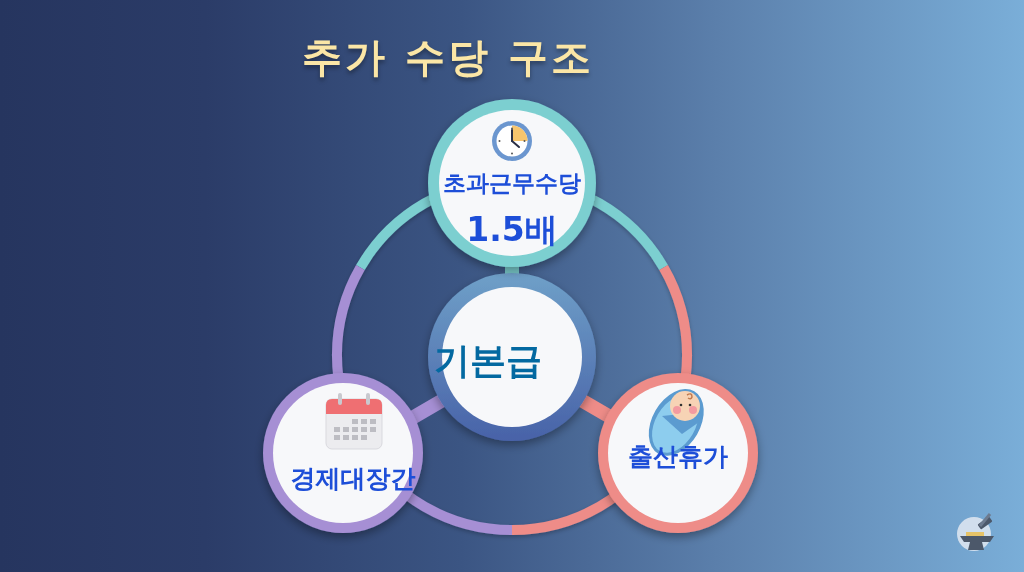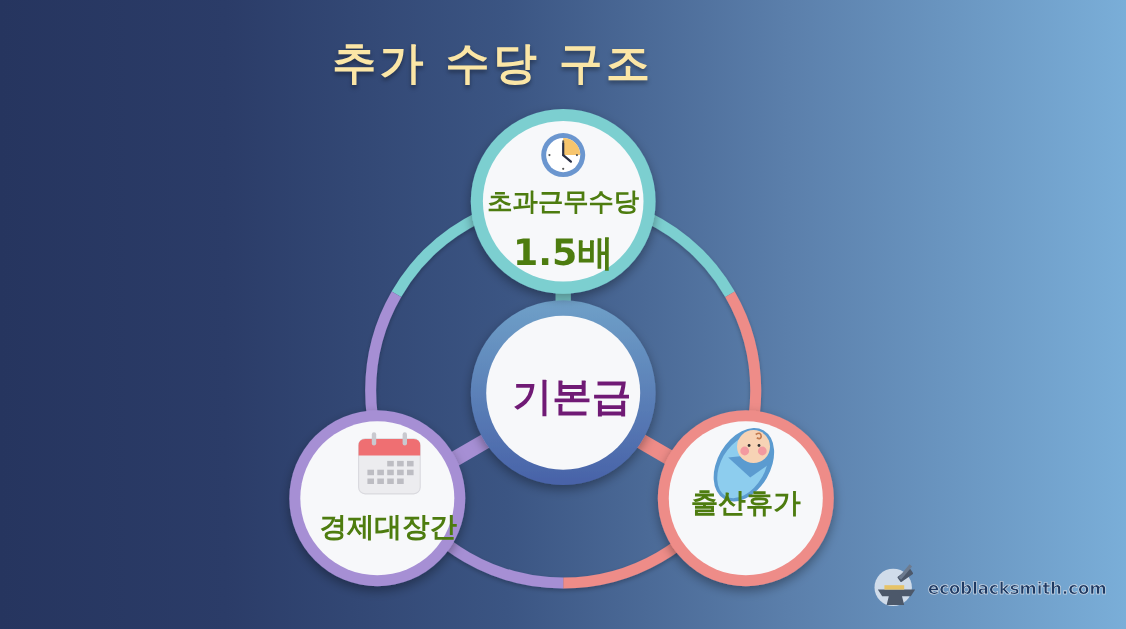--- a/index.html
+++ b/index.html
@@ -10,21 +10,21 @@
     }
     .title {
       position: absolute; left: 0; width: 896px; top: 30px; text-align: center;
       font-family: "DejaVu Sans", sans-serif; font-weight: bold;
       font-size: 40px; color: #fbe6a6; letter-spacing: 3px;
       text-shadow: 0 3px 4px rgba(0,0,0,0.35);
     }
     svg.diagram { position: absolute; left: 0; top: 0; }
     .label {
       position: absolute; text-align: center; font-weight: bold;
-      color: #4d7c0f; font-family: "DejaVu Sans", sans-serif;
+      color: #1d4ed8; font-family: "DejaVu Sans", sans-serif;
     }
     .watermark {
       position: absolute; right: 18px; bottom: 14px; display: flex; align-items: center; gap: 6px;
     }
     .wm-text { display: flex; flex-direction: column; align-items: flex-start; }
     .wm-title {
       font-weight: bold; font-size: 17px; color: #1f3a63; letter-spacing: 1px;
       -webkit-text-stroke: 0.6px #e8eef6;
     }
     .wm-url {
@@ -128,30 +128,29 @@
     <circle cx="13" cy="-10" r="4" fill="#f39aa0"></circle>
     <circle cx="1" cy="-15" r="1.3" fill="#333"></circle>
     <circle cx="10" cy="-15" r="1.3" fill="#333"></circle>
     <path d="M 7 -25 q 5 -3 5 2 q -1 3 -4 1" fill="none" stroke="#c27a4e" stroke-width="1.5"></path>
   </g>
 </svg>
 
 <div class="label" style="left:432px; top:168px; width:160px; font-size:23px;">초과근무수당</div>
 <div class="label" style="left:432px; top:208px; width:160px; font-size:33px;">1.5배</div>
 
-<div class="label" style="left:448px; top:337px; width:144px; font-size:36px; color:#701a75;">기본급</div>
+<div class="label" style="left:416px; top:337px; width:144px; font-size:36px; color:#0369a1;">기본급</div>
 
 <div class="label" style="left:273px; top:462px; width:160px; font-size:25px;">경제대장간</div>
 
 <div class="label" style="left:598px; top:440px; width:160px; font-size:25px;">출산휴가</div>
 
 <div class="watermark">
   <svg width="46" height="46" viewBox="0 0 46 46">
     <circle cx="20" cy="22" r="17" fill="#dbe4ef" opacity="0.9"></circle>
     <path d="M 6 24 L 40 24 L 36 30 L 28 30 L 30 38 L 14 38 L 16 30 L 10 30 Z" fill="#4c586a"></path>
     <rect x="24" y="8" width="14" height="6" rx="1" transform="rotate(-35 31 11)" fill="#4c586a"></rect>
     <line x1="26" y1="14" x2="36" y2="2" stroke="#6d7b8f" stroke-width="3"></line>
     <rect x="12" y="20" width="18" height="4" fill="#e6c368"></rect>
   </svg>
   <div class="wm-text">
-    <span class="wm-url">ecoblacksmith.com</span>
   </div>
 </div>
 
 </body></html>

